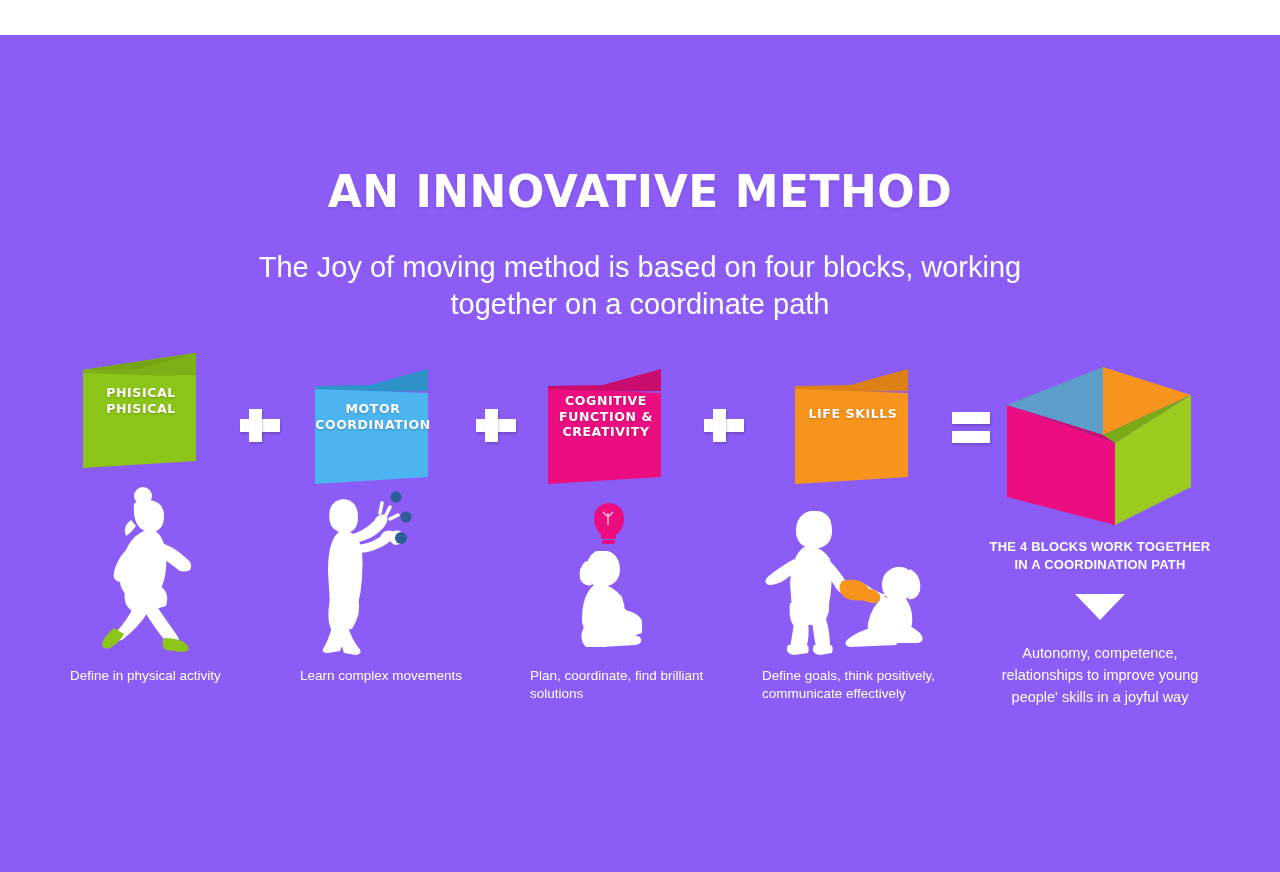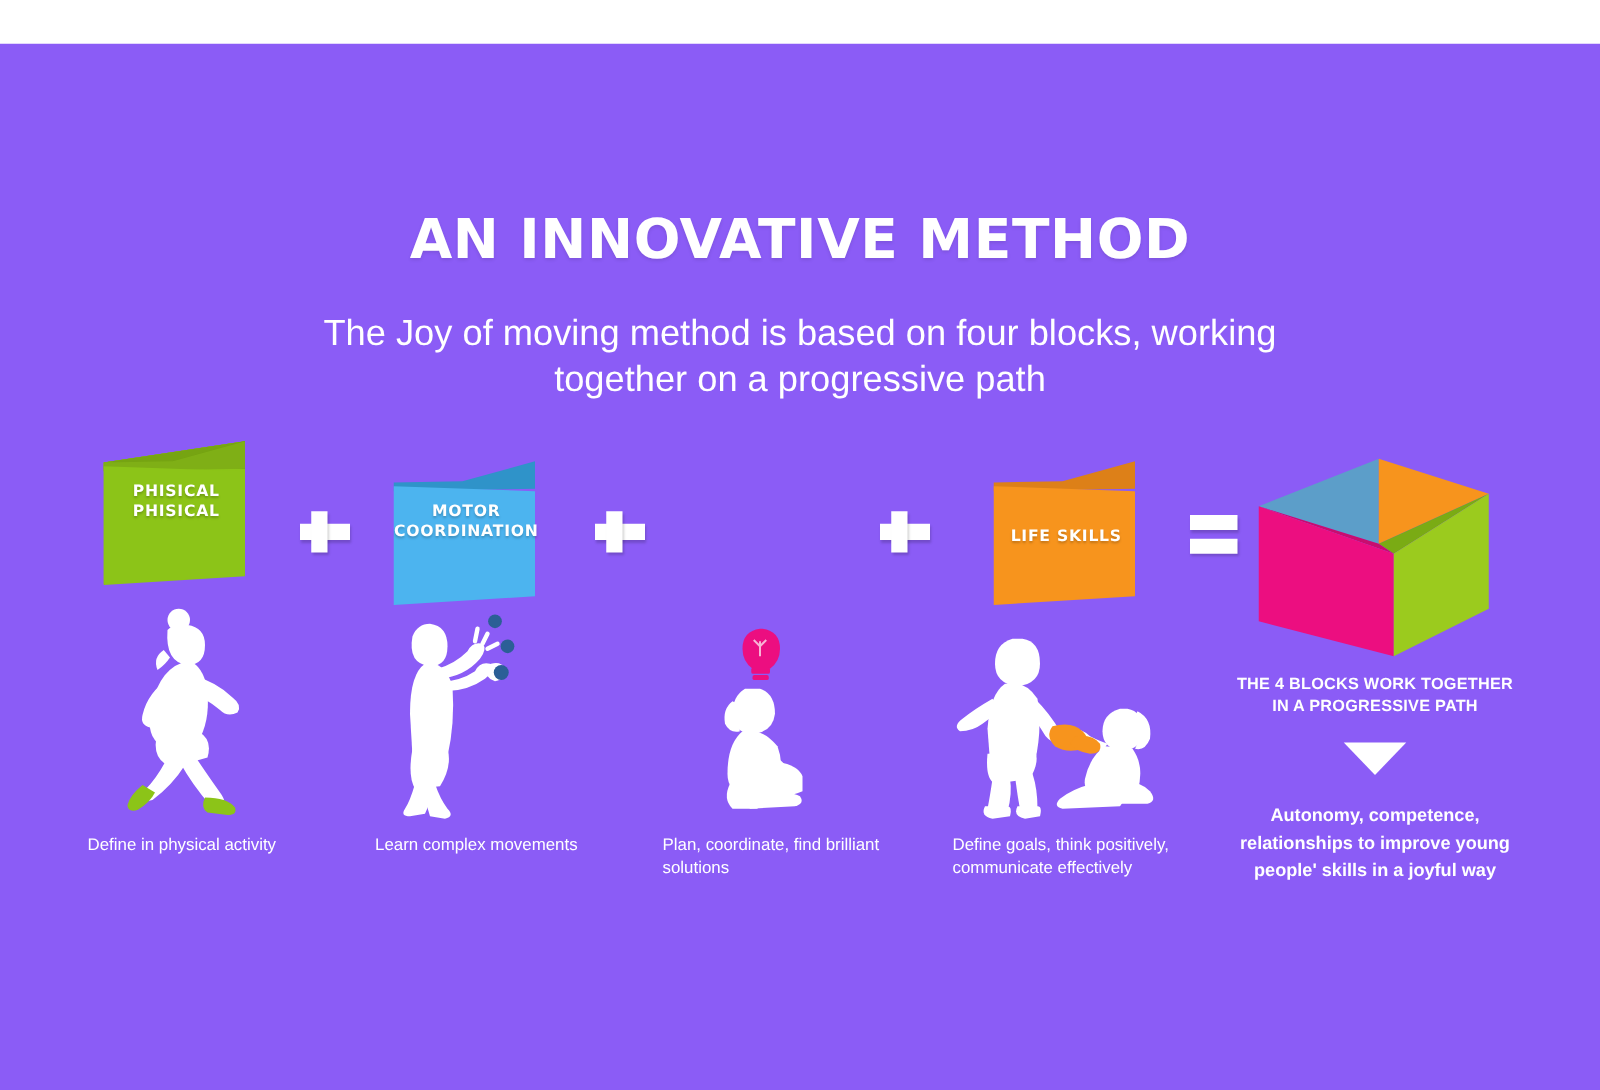--- a/index.html
+++ b/index.html
@@ -137,33 +137,33 @@
     border-right: 25px solid transparent;
     border-top: 26px solid #ffffff;
   }
   .result-text {
     position: absolute;
     left: 990px;
     top: 607px;
     width: 220px;
     text-align: center;
     font-size: 14.5px;
-    font-weight: bold;
+    font-weight: normal;
     line-height: 1.52;
     color: #ffffff;
     font-family: "Liberation Sans", sans-serif;
   }
 </style>
 </head>
 <body>
 
 <div id="slide">
 
   <div class="main-title">AN INNOVATIVE METHOD</div>
-  <div class="subtitle">The Joy of moving method is based on four blocks, working together on a progressive path</div>
+  <div class="subtitle">The Joy of moving method is based on four blocks, working together on a coordinate path</div>
 
   <div class="block" style="left:78px; top:300px;">
     <svg width="130" height="140" viewBox="0 0 130 140">
       <polygon points="5,35 118,18 118,40 5,40" fill="#7aab14"></polygon>
       <polygon points="5,35 118,18 118,40 5,42" fill="#7aab14"></polygon>
       <polygon points="5,35 118,18 118,125 5,132" fill="#8cc418"></polygon>
       <polygon points="5,35 118,18 118,40 5,35" fill="#76a412"></polygon>
       <polygon points="60,34 118,18 118,40 118,40" fill="#6f9c11"></polygon>
       <polygon points="5,35 60,34 118,18 118,40 5,42" fill="#7faf16"></polygon>
       <polygon points="5,38 118,42 118,126 5,133" fill="#8cc418"></polygon>
@@ -182,32 +182,39 @@
       <polygon points="5,38 118,42 118,126 5,133" fill="#4cb4ef"></polygon>
     </svg>
     <div class="block-label"><span>MOTOR</span><br><span>COORDINATION</span></div>
   </div>
 
   <div class="op" style="left:472px;">
     <span class="plus-h"></span>
     <span class="plus-v"></span>
   </div>
 
+  <div class="block" style="left:543px; top:316px;">
+    <svg width="130" height="140" viewBox="0 0 130 140">
+      <polygon points="5,35 60,34 118,18 118,40 5,42" fill="#c80d6e"></polygon>
+      <polygon points="5,38 118,42 118,126 5,133" fill="#ec0e80"></polygon>
+    </svg>
+    <div class="block-label" style="top:42px;"><span>COGNITIVE</span><br><span>FUNCTION &amp;</span><br><span>CREATIVITY</span></div>
+  </div>
 
   <div class="op" style="left:700px;">
     <span class="plus-h"></span>
     <span class="plus-v"></span>
   </div>
 
   <div class="block" style="left:790px; top:316px;">
     <svg width="130" height="140" viewBox="0 0 130 140">
       <polygon points="5,35 60,34 118,18 118,40 5,42" fill="#dd8018"></polygon>
       <polygon points="5,38 118,42 118,126 5,133" fill="#f7941d"></polygon>
     </svg>
-    <div class="block-label" style="top:70px;"><span>LIFE SKILLS</span></div>
+    <div class="block-label" style="top:55px;"><span>LIFE SKILLS</span></div>
   </div>
 
   <div class="op equals" style="left:948px;">
     <span class="eq-bar b1"></span>
     <span class="eq-bar b2"></span>
   </div>
 
   <div class="cube-wrap">
     <svg width="205" height="185" viewBox="0 0 205 185">
 
@@ -216,21 +223,21 @@
       <polygon points="196,50 120,98 108,90" fill="#7aab14"></polygon>
       <polygon points="12,60 108,90 120,98" fill="#c80d6e"></polygon>
 
       <polygon points="12,60 120,98 120,180 12,152" fill="#ec0e80"></polygon>
 
       <polygon points="120,98 196,50 196,142 120,180" fill="#9bcb1e"></polygon>
     </svg>
   </div>
 
   <div class="result-caption">
-    <span>THE 4 BLOCKS WORK TOGETHER</span><br><span>IN A PROGRESSIVE PATH</span>
+    <span>THE 4 BLOCKS WORK TOGETHER</span><br><span>IN A COORDINATION PATH</span>
   </div>
 
   <div class="down-arrow"></div>
 
   <div class="result-text">Autonomy, competence, relationships to improve young people' skills in a joyful way</div>
 
   <div class="figure" style="left:98px; top:447px;">
     <svg width="115" height="175" viewBox="0 0 115 175">
       <g fill="#ffffff">
 

